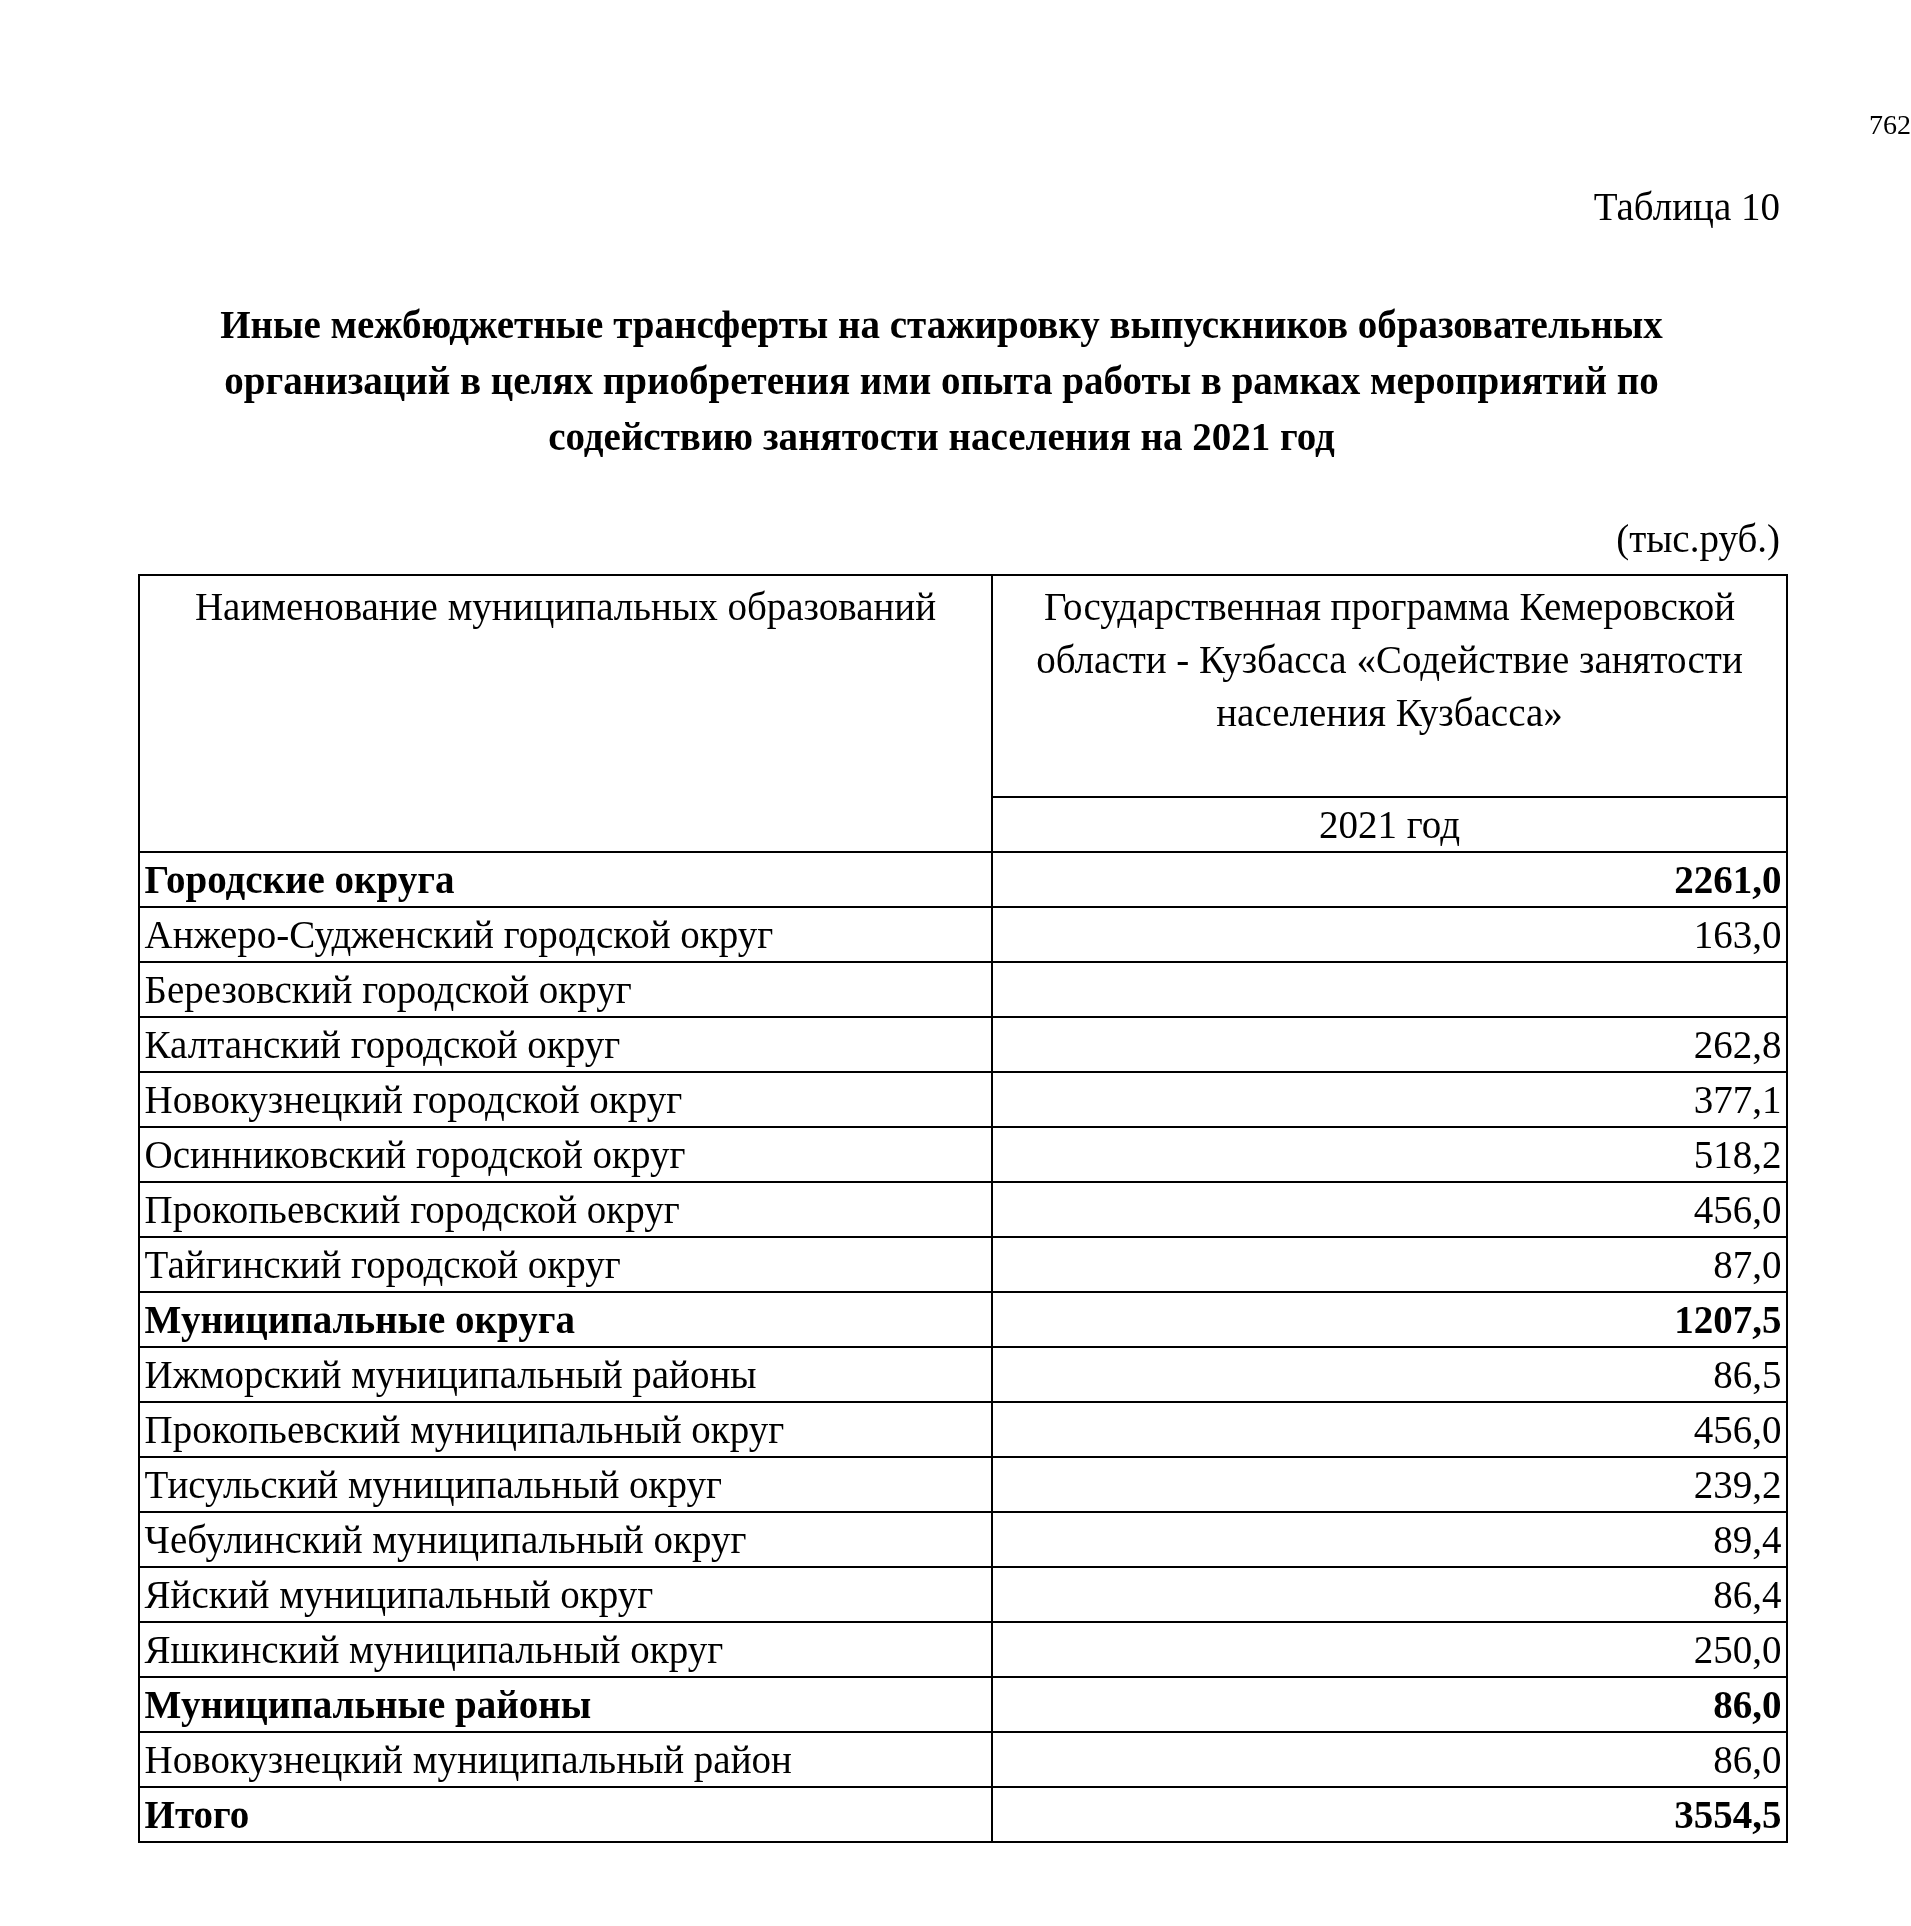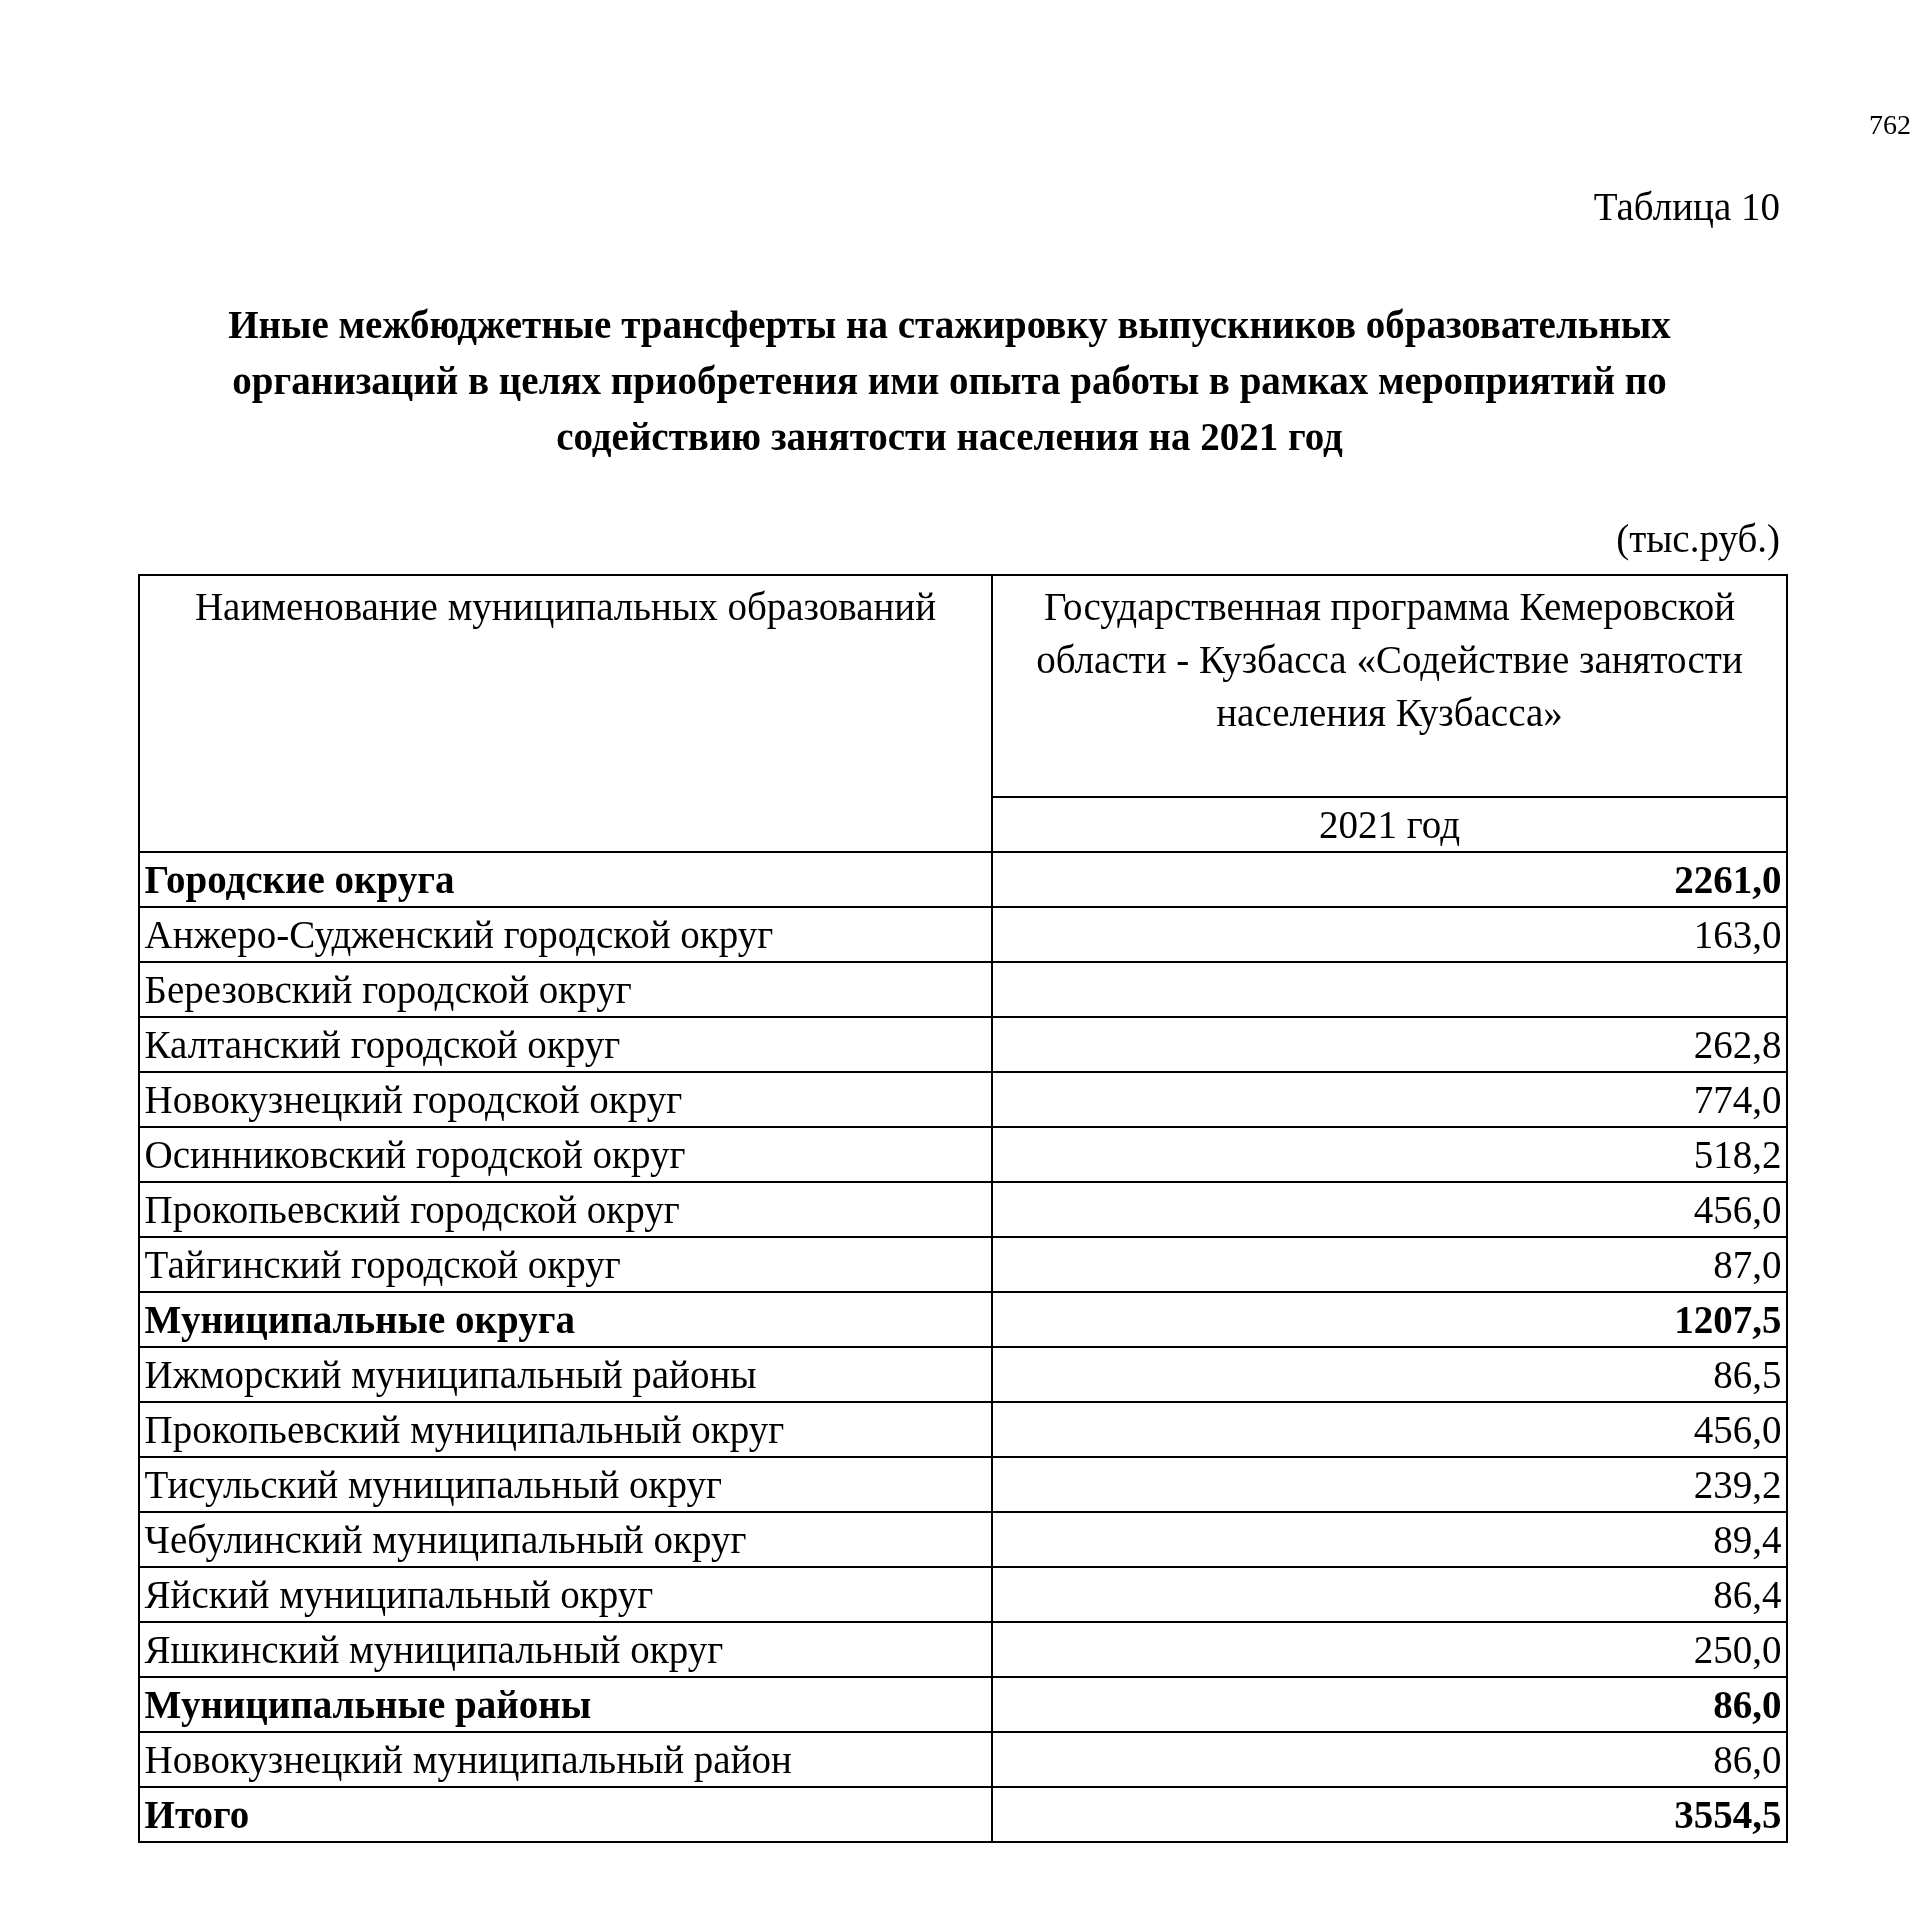--- a/index.html
+++ b/index.html
@@ -9,21 +9,21 @@
     }
     .page-number {
       position: absolute; top: 77px; left: 0; width: 100%;
       text-align: right; font-size: 28px; margin-top: 32px;
     }
     .table-label {
       position: absolute; top: 184px; right: 131px;
       font-size: 39px;
     }
     .doc-title {
-      position: absolute; top: 297px; left: 148px; width: 1603px;
+      position: absolute; top: 297px; left: 140px; width: 1603px;
       text-align: center; font-weight: bold; font-size: 39px; line-height: 56px;
     }
     .units {
       position: absolute; top: 516px; right: 131px;
       font-size: 39px;
       text-align: center;
     }
     table.data {
       position: absolute; top: 574px; left: 138px;
       width: 1649px; border-collapse: collapse; table-layout: fixed;
@@ -75,21 +75,21 @@
       <tr>
         <td>Березовский городской округ</td>
         <td class="num"></td>
       </tr>
       <tr>
         <td>Калтанский городской округ</td>
         <td class="num">262,8</td>
       </tr>
       <tr>
         <td>Новокузнецкий городской округ</td>
-        <td class="num">774,0</td>
+        <td class="num">377,1</td>
       </tr>
       <tr>
         <td>Осинниковский городской округ</td>
         <td class="num">518,2</td>
       </tr>
       <tr>
         <td>Прокопьевский городской округ</td>
         <td class="num">456,0</td>
       </tr>
       <tr>

